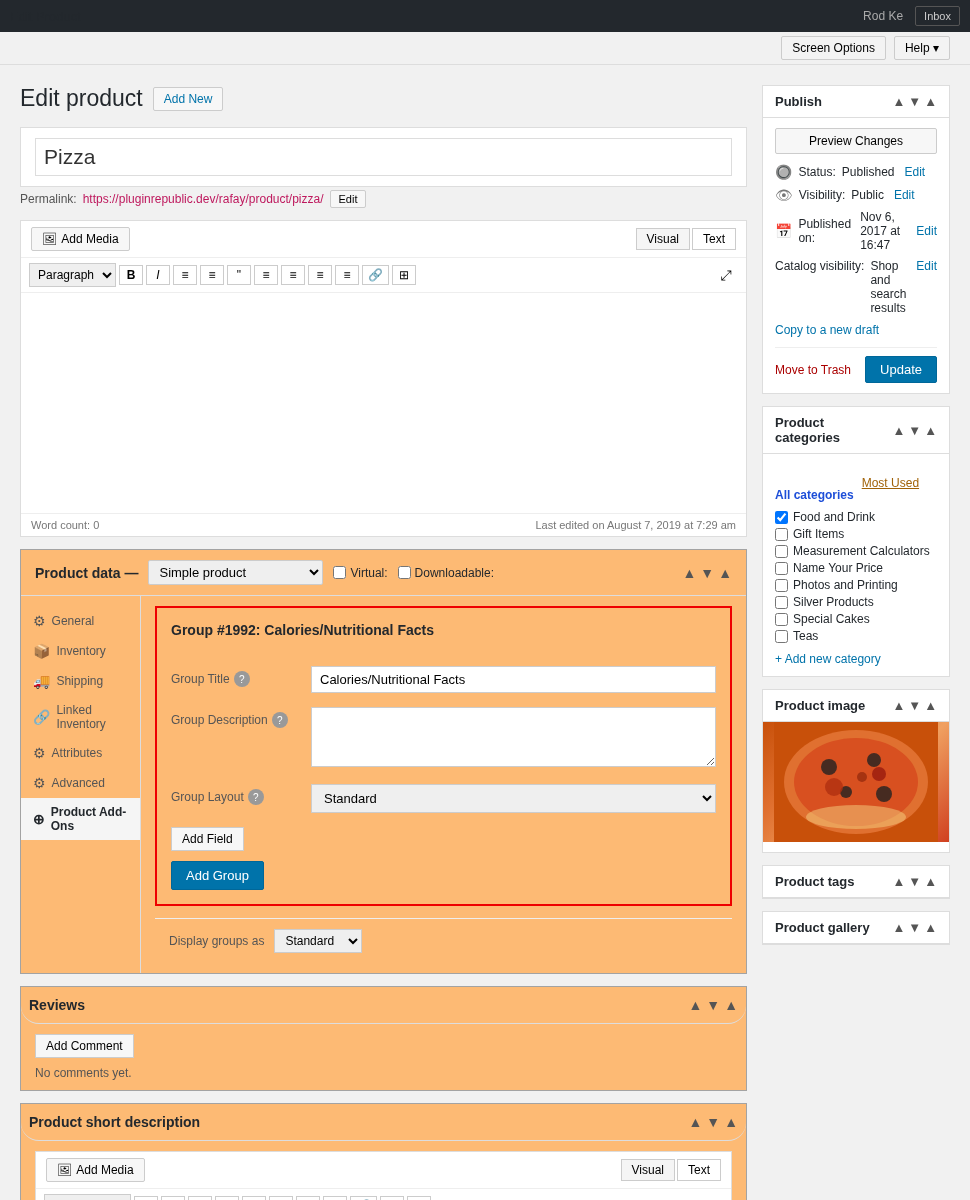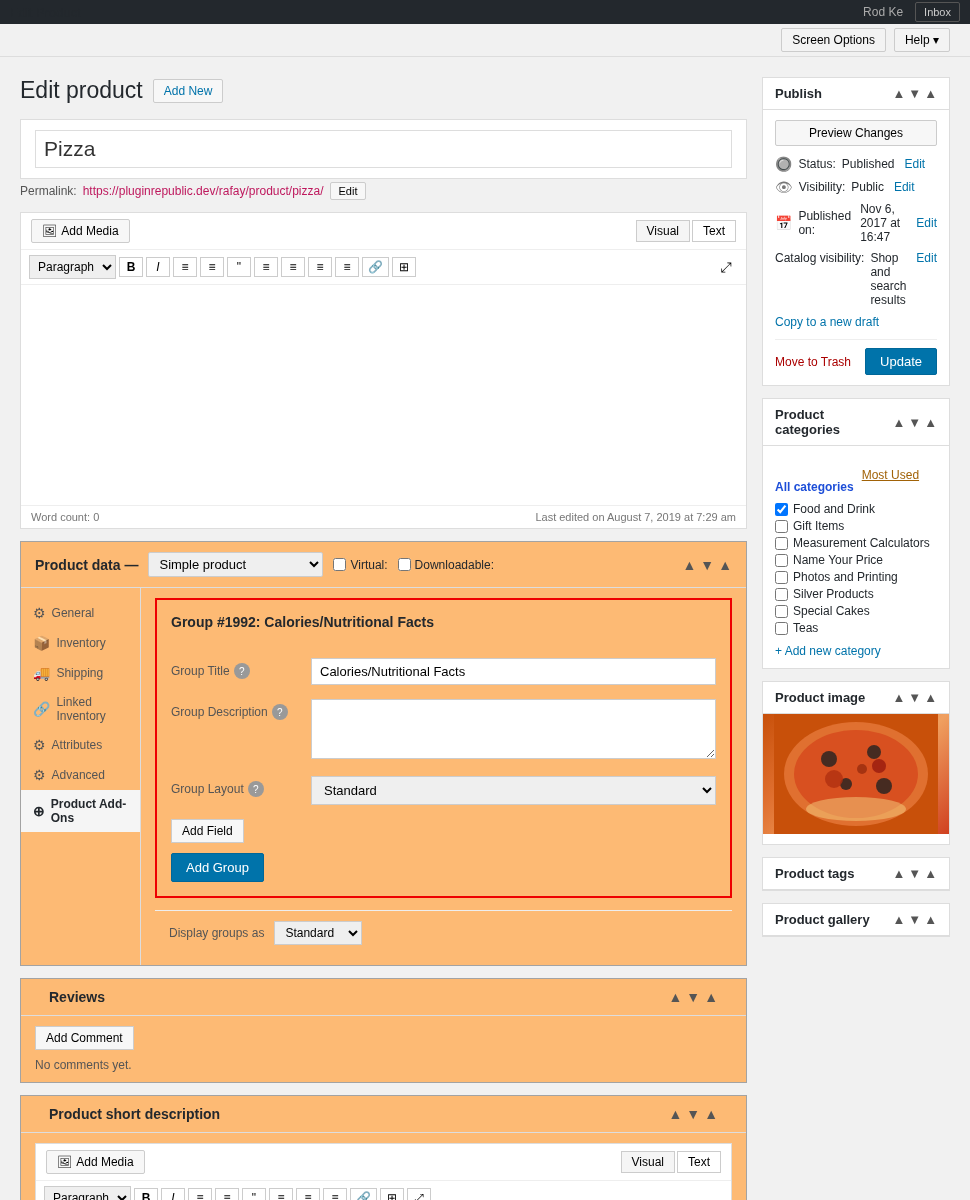--- a/index.html
+++ b/index.html
@@ -1,19 +1,19 @@
 <!DOCTYPE html>
 <html><head>
   <meta charset="utf-8">
   <style>
     * { box-sizing: border-box; margin: 0; padding: 0; }
     body { font-family: -apple-system, BlinkMacSystemFont, "Segoe UI", Arial, sans-serif; font-size: 13px; background: #f1f1f1; color: #23282d; }
 
     
-    .admin-bar { background: #23282d; height: 24px; display: flex; align-items: center; padding: 0 10px; gap: 12px; }
+    .admin-bar { background: #23282d; height: 32px; display: flex; align-items: center; padding: 0 10px; gap: 12px; }
     .inbox-btn { background: none; border: 1px solid #555; color: #ccc; padding: 3px 8px; font-size: 11px; cursor: pointer; border-radius: 2px; display: flex; align-items: center; gap: 4px; }
     .screen-options-btn, .help-btn { background: #f3f3f3; border: 1px solid #ccc; padding: 4px 10px; font-size: 12px; cursor: pointer; border-radius: 2px; }
 
     
     .wp-content { display: flex; gap: 0; padding: 20px 20px 20px 20px; max-width: 970px; }
     .main-col { flex: 1; min-width: 0; }
     .side-col { width: 188px; flex-shrink: 0; margin-left: 15px; }
 
     
     .page-header { display: flex; align-items: center; gap: 10px; margin-bottom: 15px; }
@@ -38,21 +38,21 @@
     .add-media-btn { background: #f7f7f7; border: 1px solid #ccc; padding: 4px 10px; font-size: 12px; cursor: pointer; border-radius: 2px; display: flex; align-items: center; gap: 4px; }
     .editor-format-bar { display: flex; align-items: center; gap: 3px; padding: 5px 8px; border-bottom: 1px solid #eee; flex-wrap: wrap; }
     .format-select { padding: 3px 4px; font-size: 12px; border: 1px solid #ccc; }
     .fmt-btn { background: none; border: 1px solid #ccc; padding: 2px 5px; font-size: 12px; cursor: pointer; min-width: 24px; }
     .editor-content { min-height: 220px; padding: 10px; font-size: 13px; }
     .editor-footer { display: flex; justify-content: space-between; align-items: center; padding: 5px 10px; font-size: 11px; color: #777; border-top: 1px solid #eee; }
     .expand-btn { background: none; border: none; cursor: pointer; font-size: 14px; }
 
     
     .section-box { background: #fdba74; border: 1px solid #a3a3a3; margin-bottom: 12px; }
-    .section-header { display: flex; align-items: center; padding: 10px 28px; border-bottom: 1px solid #ddd; gap: 10px; cursor: pointer; }
+    .section-header { display: flex; align-items: center; padding: 10px 8px; border-bottom: 1px solid #ddd; gap: 10px; cursor: pointer; border-radius: 18px; }
     .section-header h2 { font-size: 14px; font-weight: 600; flex: 1; }
     .section-toggle-btns { display: flex; gap: 4px; }
     .toggle-btn { background: none; border: none; cursor: pointer; font-size: 14px; color: #555; }
 
     .product-data-header { display: flex; align-items: center; padding: 10px 14px; border-bottom: 1px solid #ddd; gap: 10px; }
     .product-data-label { font-size: 14px; font-weight: 600; }
     .product-type-select { padding: 3px 6px; font-size: 13px; border: 1px solid #ccc; border-radius: 2px; }
     .virtual-label, .downloadable-label { display: flex; align-items: center; gap: 4px; font-size: 12px; }
     .product-data-spacer { flex: 1; }
 

